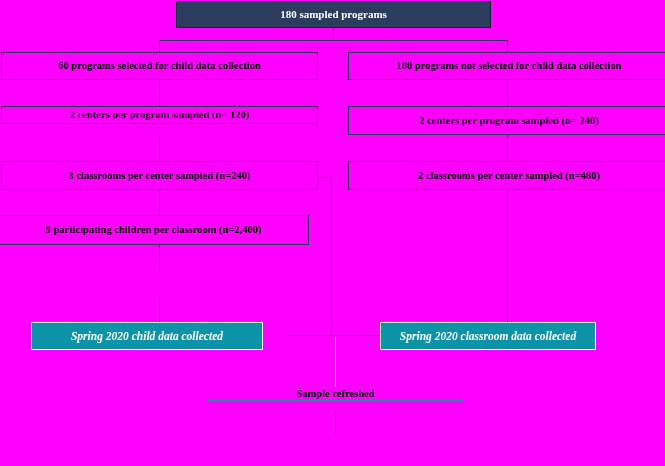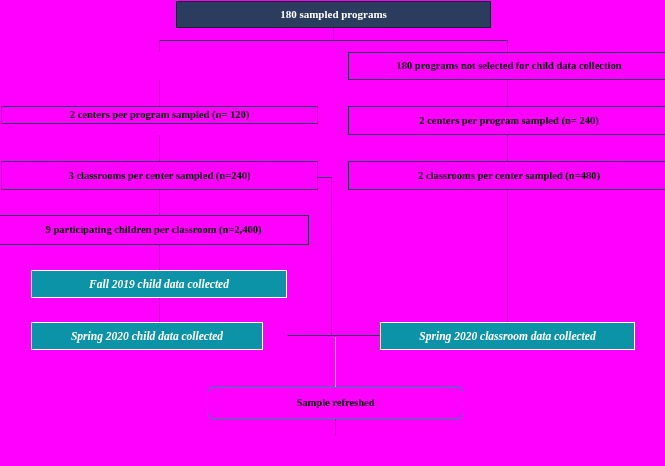--- a/index.html
+++ b/index.html
@@ -102,20 +102,23 @@
   <div class="line v" style="left:507px; top:190px; height:132px;"></div>
 
   <div class="line v light" style="left:335px; top:337px; height:50px;"></div>
 
   <div class="line v" style="left:335px; top:413px; height:23px;"></div>
 
   <div class="box navy" style="left:176px; top:1px; width:315px; height:27px;">
     <span>180 sampled programs</span>
   </div>
 
+  <div class="box outline" style="left:1px; top:52px; width:317px; height:28px;">
+    <span>60 programs selected for child data collection</span>
+  </div>
 
   <div class="box outline" style="left:348px; top:52px; width:322px; height:28px;">
     <span>180 programs not selected for child data collection</span>
   </div>
 
   <div class="box outline" style="left:1px; top:106px; width:317px; height:18px;">
     <span>2 centers per program sampled (n= 120)</span>
   </div>
 
   <div class="box outline" style="left:348px; top:106px; width:322px; height:29px;">
@@ -127,30 +130,27 @@
   </div>
 
   <div class="box outline" style="left:348px; top:161px; width:322px; height:29px;">
     <span>2 classrooms per center sampled (n=480)</span>
   </div>
 
   <div class="box outline" style="left:-2px; top:215px; width:311px; height:30px;">
     <span>9 participating children per classroom (n=2,400)</span>
   </div>
 
-  <div class="box teal" style="left:31px; top:270px; width:256px; height:28px;">
-    <span>Fall 2019 child data collected</span>
-  </div>
 
   <div class="box teal" style="left:31px; top:322px; width:232px; height:28px;">
     <span>Spring 2020 child data collected</span>
   </div>
 
-  <div class="box teal" style="left:380px; top:322px; width:255px; height:28px;">
+  <div class="box teal" style="left:380px; top:322px; width:216px; height:28px;">
     <span>Spring 2020 classroom data collected</span>
   </div>
 
-  <div class="box outline-teal" style="left:207px; top:387px; width:257px; height:32px;border-radius:6px;">
+  <div class="box outline-teal" style="left:207px; top:387px; width:257px; height:14px;">
     <span>Sample refreshed</span>
   </div>
 
 
 </div>
 
 </body></html>

